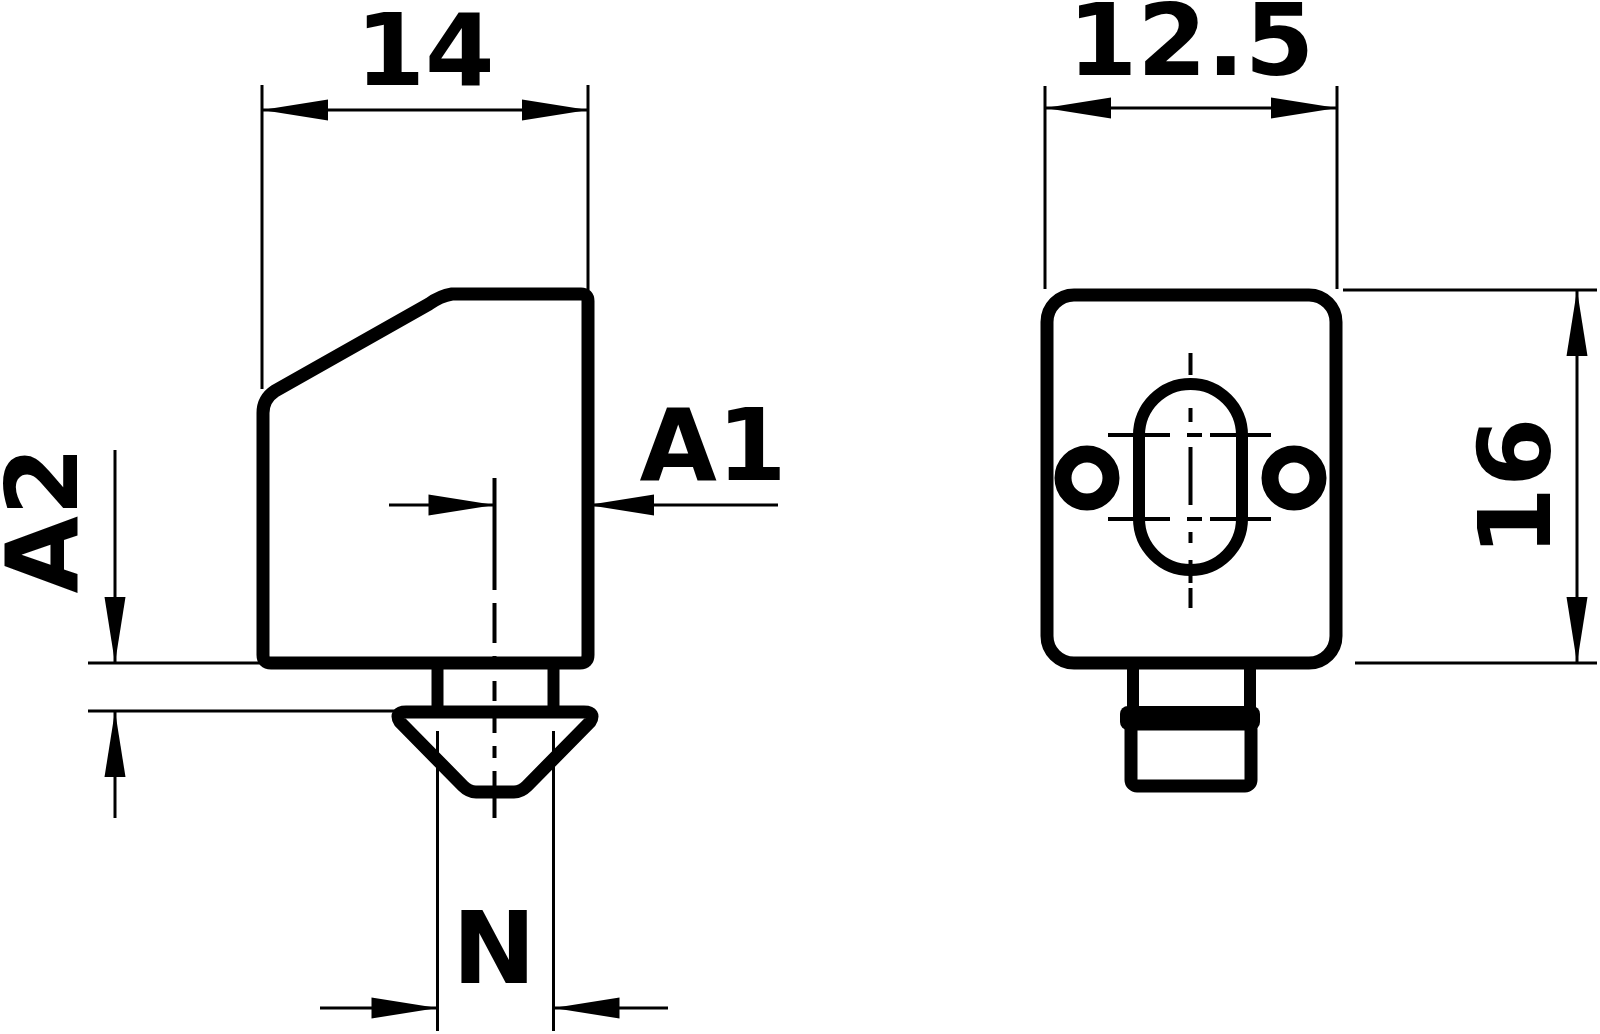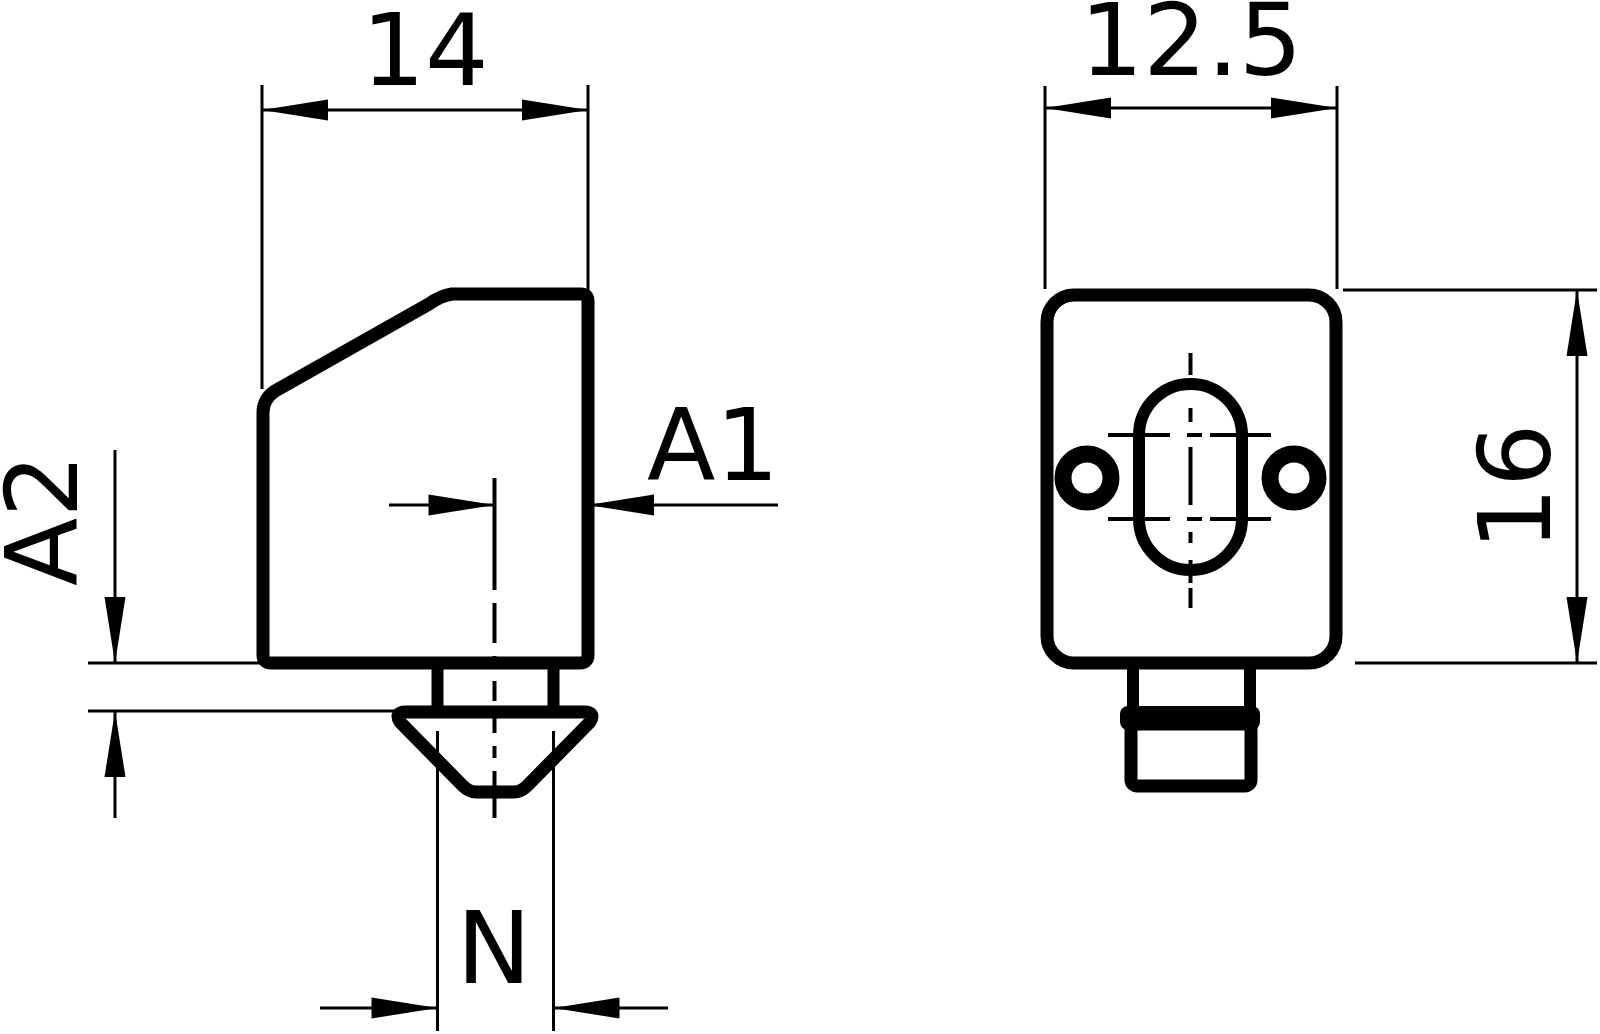--- a/index.html
+++ b/index.html
@@ -7,20 +7,21 @@
     padding: 0;
     background: #ffffff;
     width: 1600px;
     height: 1034px;
     overflow: hidden;
   }
   .drawing-stage {
     width: 1600px;
     height: 1034px;
     background: #ffffff;
+    font-weight: bold;
   }
   svg text {
     font-family: "DejaVu Sans", "Liberation Sans", sans-serif;
     font-size: 100px;
     fill: #000000;
   }
   .outline {
     stroke: #000000;
     stroke-width: 13;
     fill: #ffffff;

